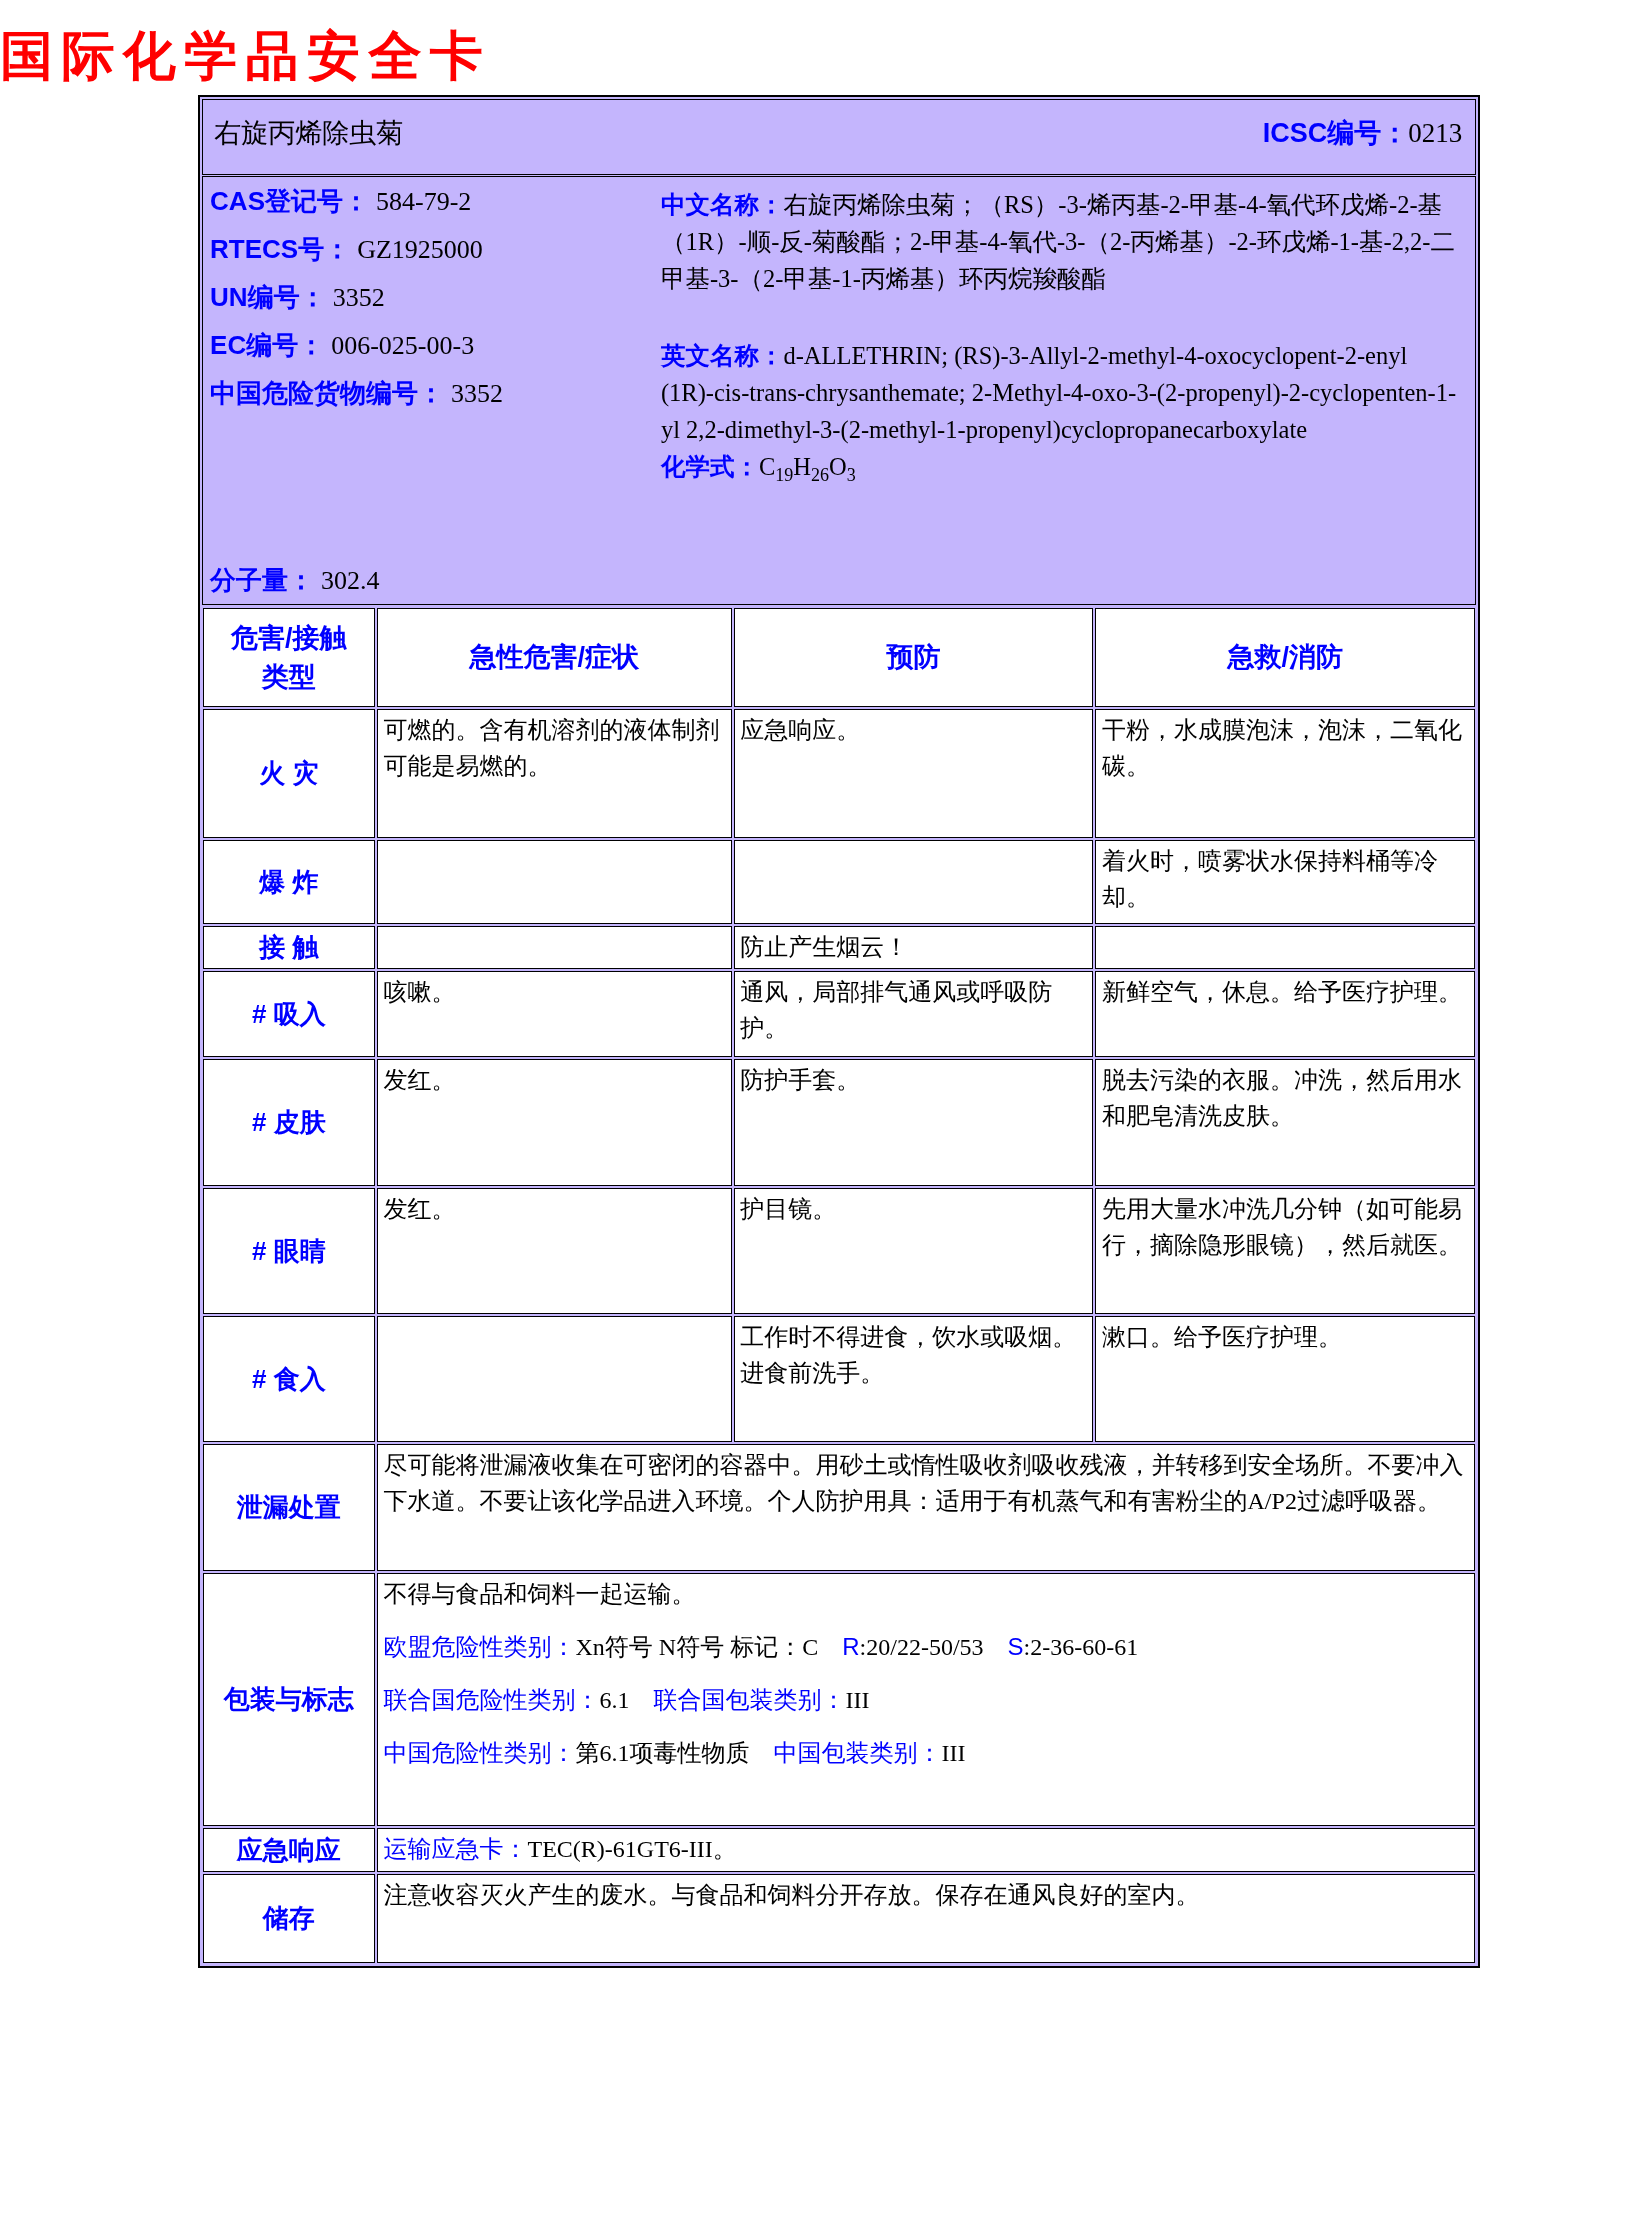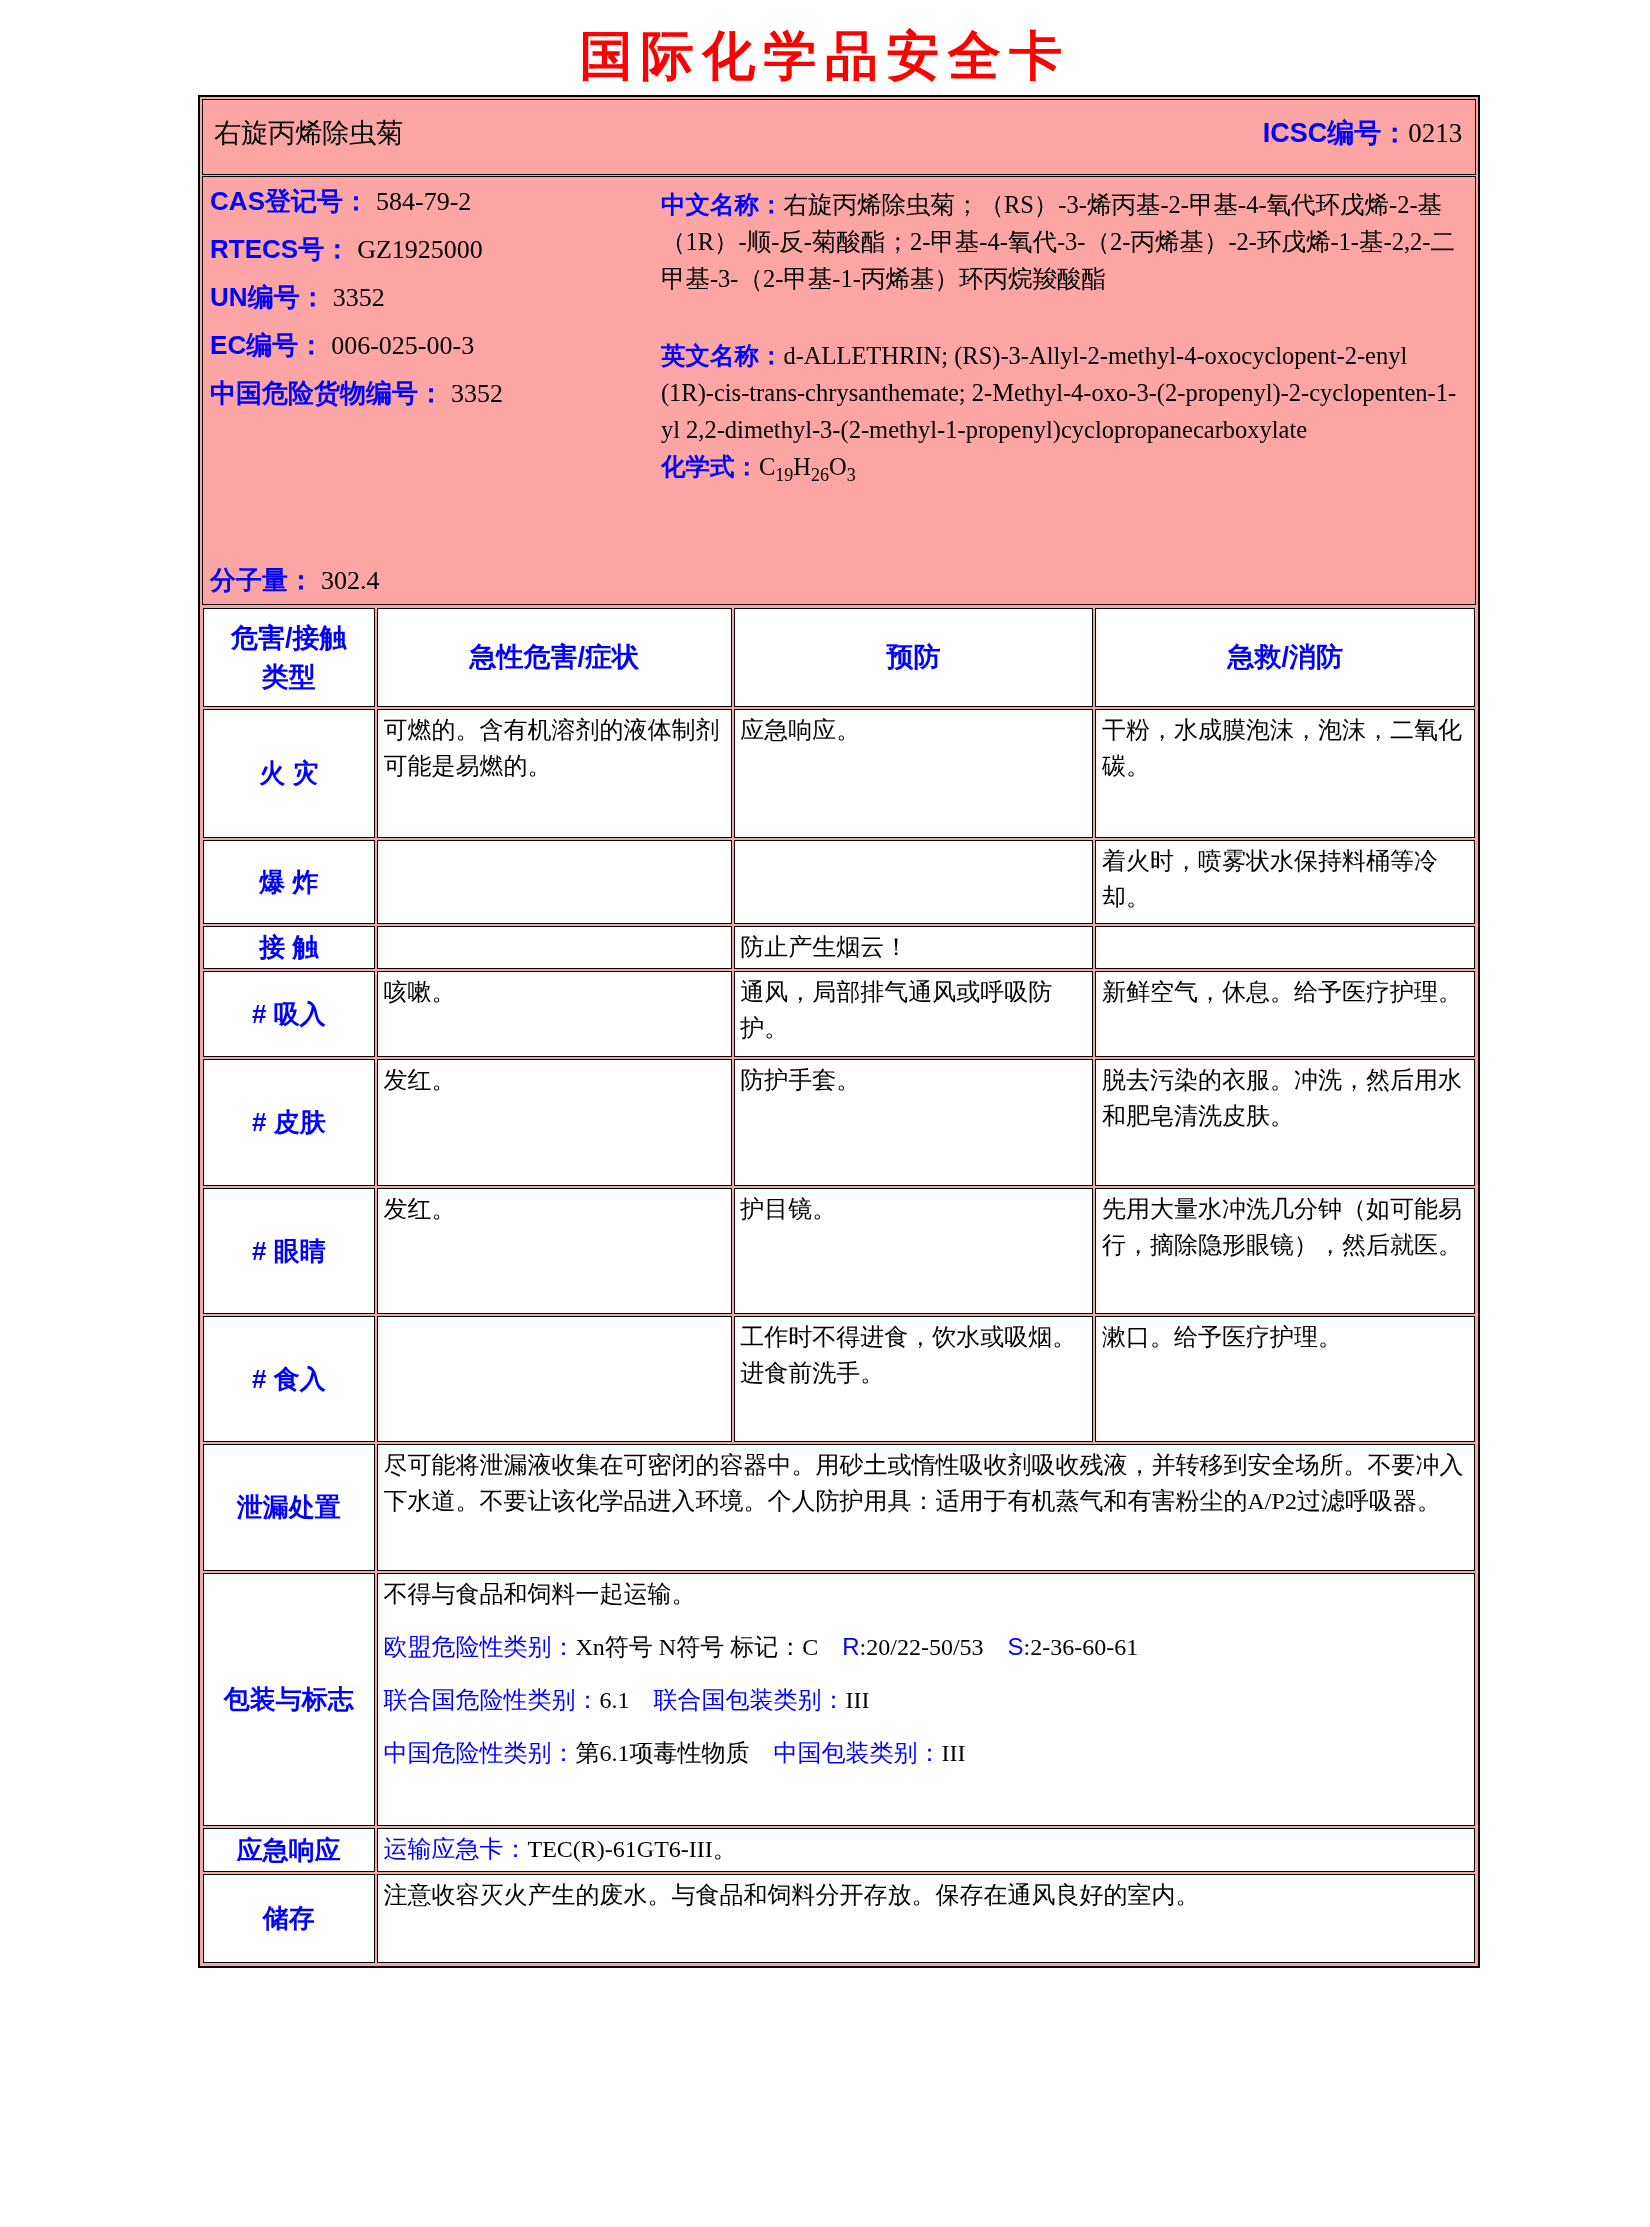--- a/index.html
+++ b/index.html
@@ -2,26 +2,26 @@
 <html style="font-size:11.2px"><head>
 <meta charset="utf-8">
 <style>
   html,body{margin:0;padding:0;}
   body{
     width:1650px;height:2227px;position:relative;background:#ffffff;
     font-family:"Liberation Serif","DejaVu Serif",serif;color:#000;
   }
   .title{
     position:absolute;top:21px;left:0;width:1650px;margin:0;
-    text-align:center;color:#ff0000;font-size:53px;font-weight:900;
+    color:#ff0000;font-size:53px;font-weight:900;
     letter-spacing:8.4px;font-family:"Liberation Sans","DejaVu Sans",sans-serif;
   }
   .card{
     position:absolute;left:198px;top:95px;width:1282px;
-    border:2.1px solid #000;box-sizing:border-box;padding:0.7px;background:#fca5a5;
+    border:2.1px solid #000;box-sizing:border-box;padding:0.7px;background:#c4b5fd;
   }
   .section{border:1.4px solid #000;margin:1.4px;}
   
   .sec-name{
     display:flex;justify-content:space-between;align-items:flex-start;
     padding:15.4px 12.6px 22.4px 11.2px;font-size:27px;
   }
   .chem-name{color:#000;}
   .lbl{
     color:#0000ff;font-weight:bold;

